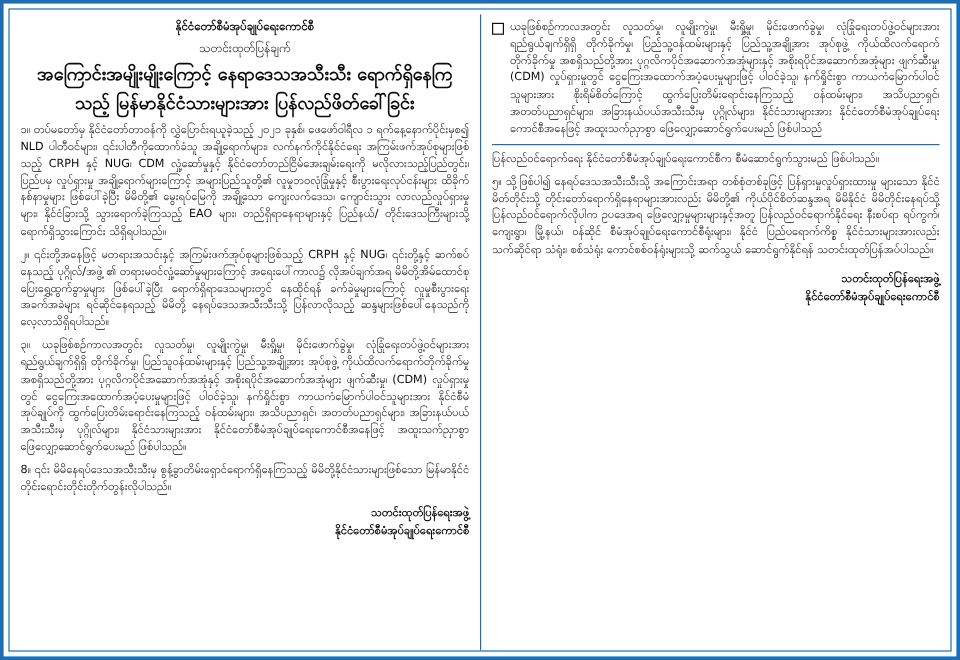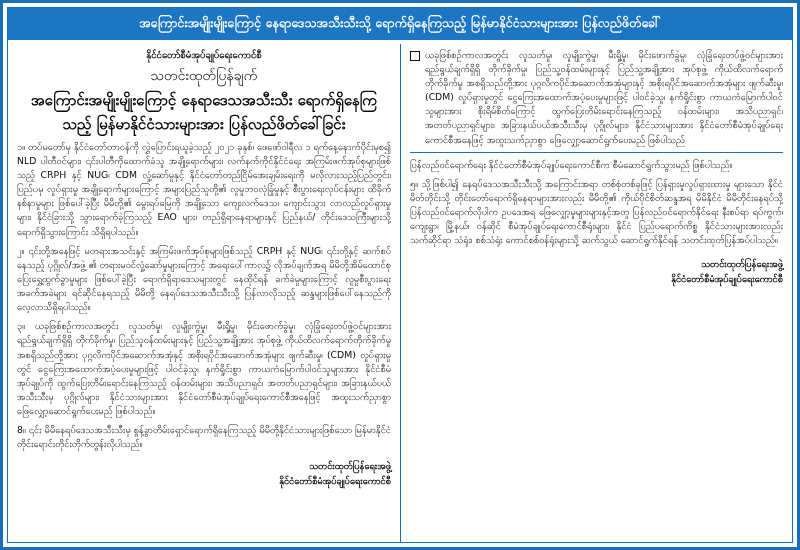--- a/index.html
+++ b/index.html
@@ -47,21 +47,21 @@
     box-sizing:border-box;
     padding:4px 9px 4px 9px;
     font-size:9.3px;
     line-height:1.52;
     color:#0a0a0a;
     text-align:justify;
   }
   .col-left{ width:50%; }
   .col-right{ width:50%; border-left:1px solid #1a6fb5; }
   .hdr{ text-align:center; font-weight:bold; font-size:9.6px; line-height:1.55; }
-  .hdr-sm{ text-align:center; font-size:14px; line-height:1.55; margin-top:2px;}
+  .hdr-sm{ text-align:center; font-size:10px; line-height:1.55; margin-top:2px;}
   .title-blk{ text-align:center; font-weight:bold; font-size:15px; line-height:1.55; margin-top:3px; margin-bottom:4px;}
   p{ margin:0 0 5px 0; text-indent:0; }
   .para{ margin:0 0 5px 0; }
   .bullet-row{ display:flex; gap:5px; align-items:flex-start; margin-bottom:5px;}
   .bullet-box{
     flex:0 0 auto;
     width:8px;height:8px;
     border:1px solid #111;
     margin-top:3px;
     background:#fff;
@@ -86,21 +86,20 @@
     font-weight:bold;
   }
   .rightlower{ margin-top:0; }
 </style>
 </head>
 <body>
 
 <div class="page">
   <div class="inner">
 
-    <div class="banner">အကြောင်းအမျိုးမျိုးကြောင့် နေရာဒေသအသီးသီးသို့ ရောက်ရှိနေကြသည့် မြန်မာနိုင်ငံသားများအား ပြန်လည်ဖိတ်ခေါ်</div>
 
     <div class="body">
 
       <div class="col col-left">
         <div class="hdr">နိုင်ငံတော်စီမံအုပ်ချုပ်ရေးကောင်စီ</div>
         <div class="hdr-sm">သတင်းထုတ်ပြန်ချက်</div>
         <div class="title-blk">အကြောင်းအမျိုးမျိုးကြောင့် နေရာဒေသအသီးသီး ရောက်ရှိနေကြသည့် မြန်မာနိုင်ငံသားများအား ပြန်လည်ဖိတ်ခေါ်ခြင်း</div>
 
         <p class="para">၁။ တပ်မတော်မှ နိုင်ငံတော်တာဝန်ကို လွှဲပြောင်းရယူခဲ့သည့် ၂၀၂၁ ခုနှစ်၊ ဖေဖော်ဝါရီလ ၁ ရက်နေ့နောက်ပိုင်းမှစ၍ NLD ပါတီဝင်များ၊ ၎င်းပါတီကိုထောက်ခံသူ အချို့ရောက်များ၊ လက်နက်ကိုင်နိုင်ငံရေး အကြမ်းဖက်အုပ်စုများဖြစ်သည့် CRPH နှင့် NUG၊ CDM လှုံ့ဆော်မှုနှင့် နိုင်ငံတော်တည်ငြိမ်အေးချမ်းရေးကို မလိုလားသည့်ပြည်တွင်း၊ ပြည်ပမှ လှုပ်ရှားမှု အချို့ရောက်များကြောင့် အများပြည်သူတို့၏ လူမှုဘဝလုံခြုံမှုနှင့် စီးပွားရေးလုပ်ငန်းများ ထိခိုက်နစ်နာမှုများ ဖြစ်ပေါ်ခဲ့ပြီး မိမိတို့၏ မွေးရပ်မြေကို အချို့သော ကျေးလက်ဒေသ၊ ကျောင်းသွား လာလည်လှုပ်ရှားမှုများ၊ နိုင်ငံခြားသို့ သွားရောက်ခဲ့ကြသည့် EAO များ၊ တည်ရှိရာနေရာများနှင့် ပြည်နယ်/ တိုင်းဒေသကြီးများသို့ ရောက်ရှိသွားကြောင်း သိရှိရပါသည်။</p>
         <p class="para">၂။ ၎င်းတို့အနေဖြင့် မတရားအသင်းနှင့် အကြမ်းဖက်အုပ်စုများဖြစ်သည့် CRPH နှင့် NUG၊ ၎င်းတို့နှင့် ဆက်စပ်နေသည့် ပုဂ္ဂိုလ်/အဖွဲ့ ၏ တရားမဝင်လှုံ့ဆော်မှုများကြောင့် အရေးပေါ်ကာလ၌ လိုအပ်ချက်အရ မိမိတို့အိမ်ထောင်စု ပြေးရွှေ့ထွက်ခွာမှုများ ဖြစ်ပေါ်ခဲ့ပြီး ရောက်ရှိရာဒေသများတွင် နေထိုင်ရန် ခက်ခဲမှုများကြောင့် လူမှုစီးပွားရေး အခက်အခဲများ ရင်ဆိုင်နေရသည့် မိမိတို့ နေရပ်ဒေသအသီးသီးသို့ ပြန်လာလိုသည့် ဆန္ဒများဖြစ်ပေါ်နေသည်ကို လေ့လာသိရှိရပါသည်။</p>

